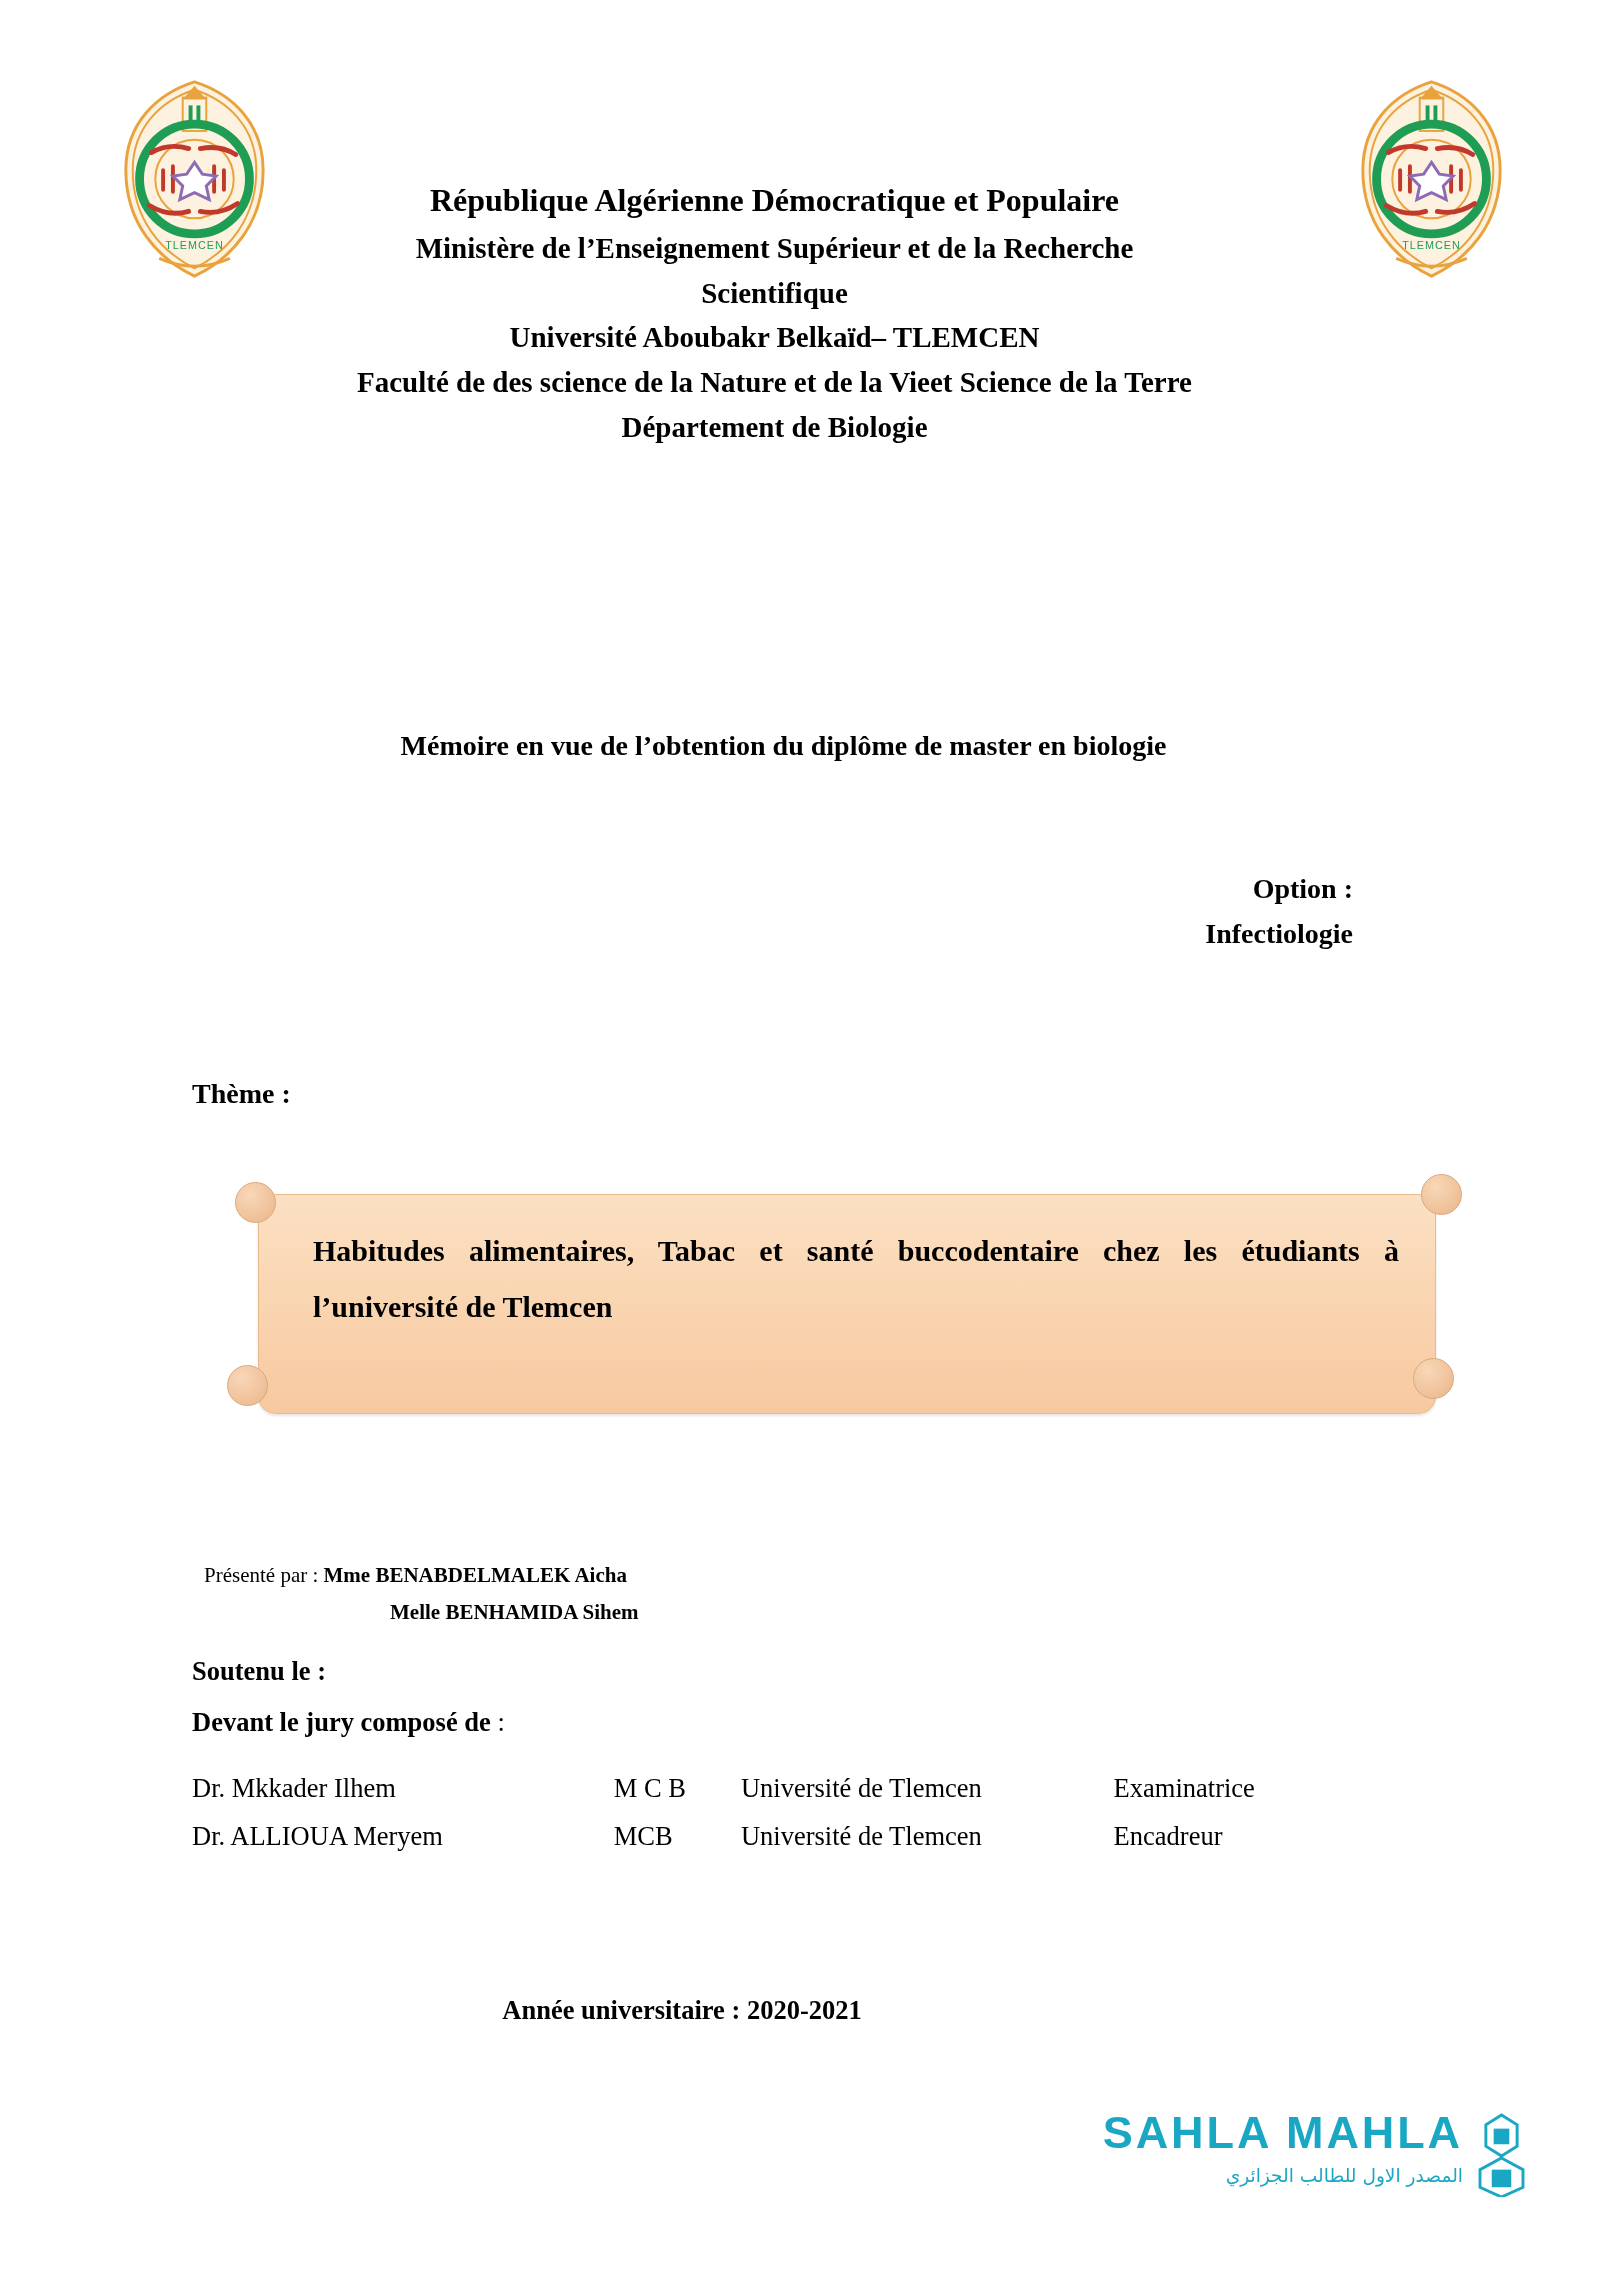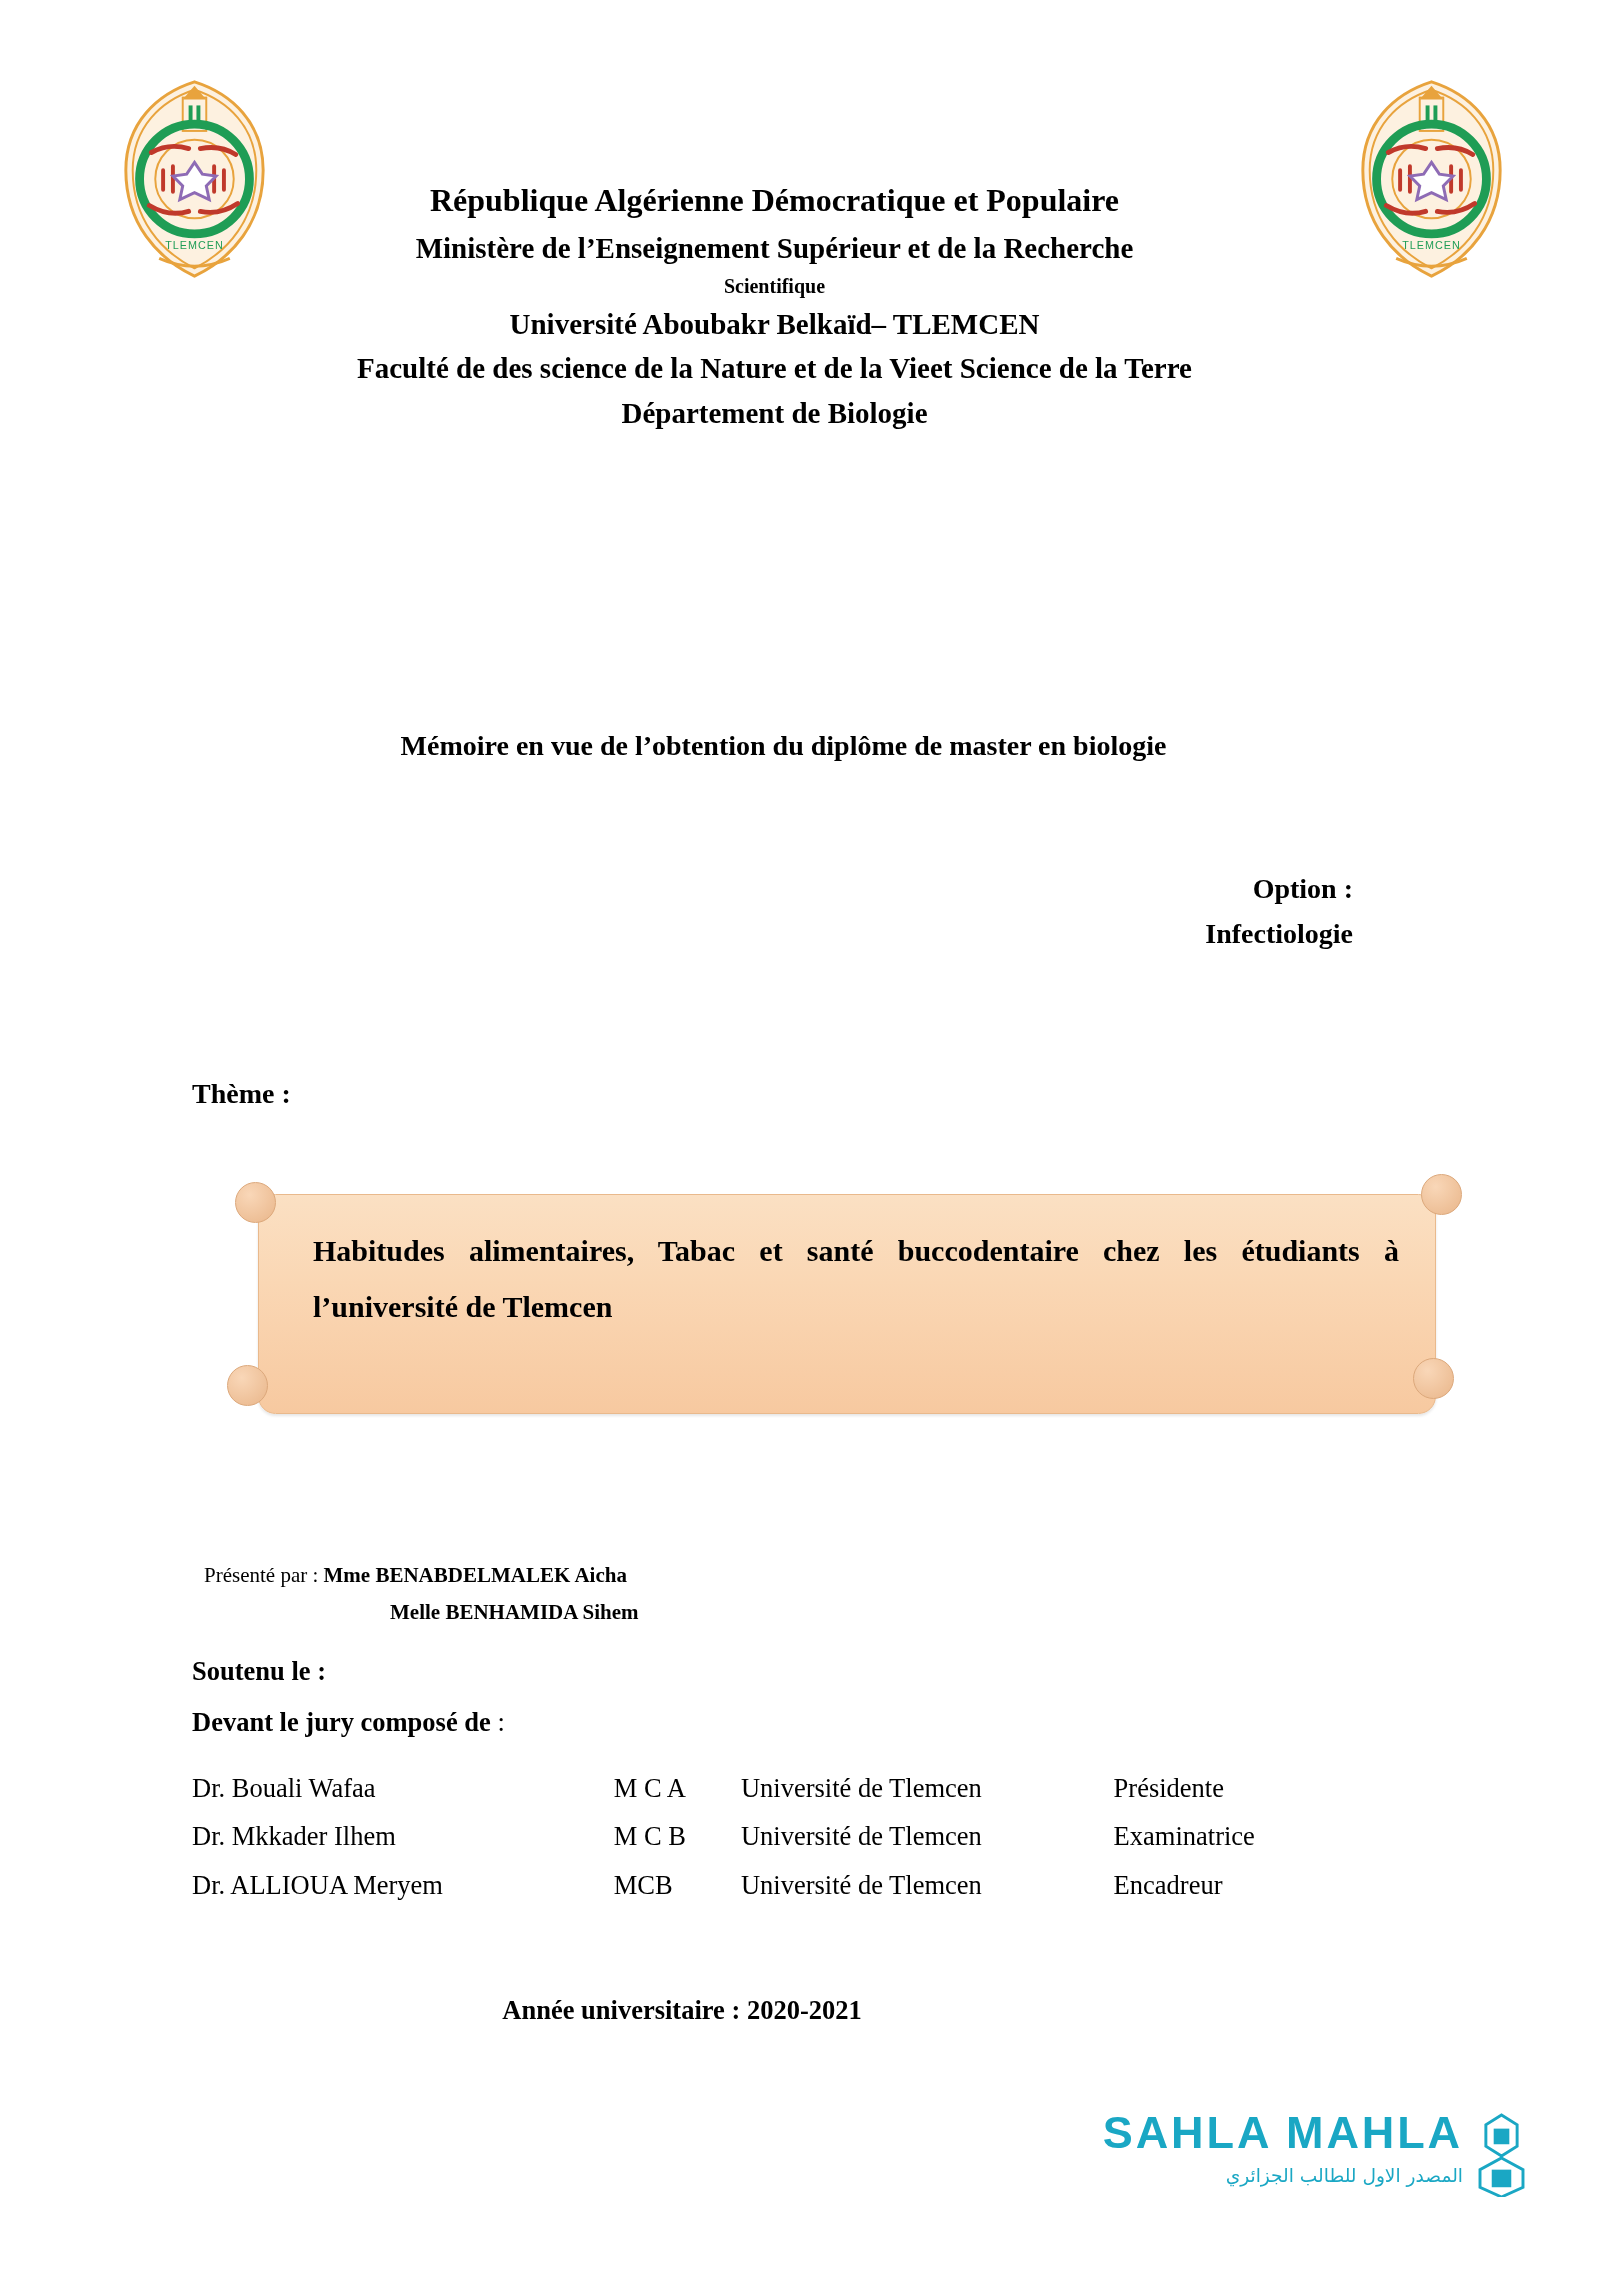--- a/index.html
+++ b/index.html
@@ -41,21 +41,21 @@
     width: 1157px;
     text-align: center;
   }
   .header-block .line {
     font-weight: bold;
     line-height: 1.55;
     color: #000;
   }
   .h-l1 { font-size: 32px; }
   .h-l2 { font-size: 29px; }
-  .h-l3 { font-size: 20px; }
+  .h-l3 { font-size: 29px; }
   .h-l4 { font-size: 29px; }
   .h-l5 { font-size: 29px; }
   .h-l6 { font-size: 29px; }
   .h-l7 { font-size: 29px; }
 
   
   .memoire {
     position: absolute;
     left: 176px;
     top: 730px;
@@ -325,26 +325,20 @@
   <div class="soutenu">Soutenu le :</div>
 
   <div class="jury-label">
     <span>Devant le jury composé de</span>
     <span class="thin">:</span>
   </div>
 
   <table class="jury-table">
     <tbody>
       <tr>
-        <td class="c-name">Dr. Bouali Wafaa</td>
-        <td class="c-grade">M C A</td>
-        <td class="c-univ">Université de Tlemcen</td>
-        <td class="c-role">Présidente</td>
-      </tr>
-      <tr>
         <td class="c-name">Dr. Mkkader Ilhem</td>
         <td class="c-grade">M C B</td>
         <td class="c-univ">Université de Tlemcen</td>
         <td class="c-role">Examinatrice</td>
       </tr>
       <tr>
         <td class="c-name">Dr. ALLIOUA Meryem</td>
         <td class="c-grade">MCB</td>
         <td class="c-univ">Université de Tlemcen</td>
         <td class="c-role">Encadreur</td>

